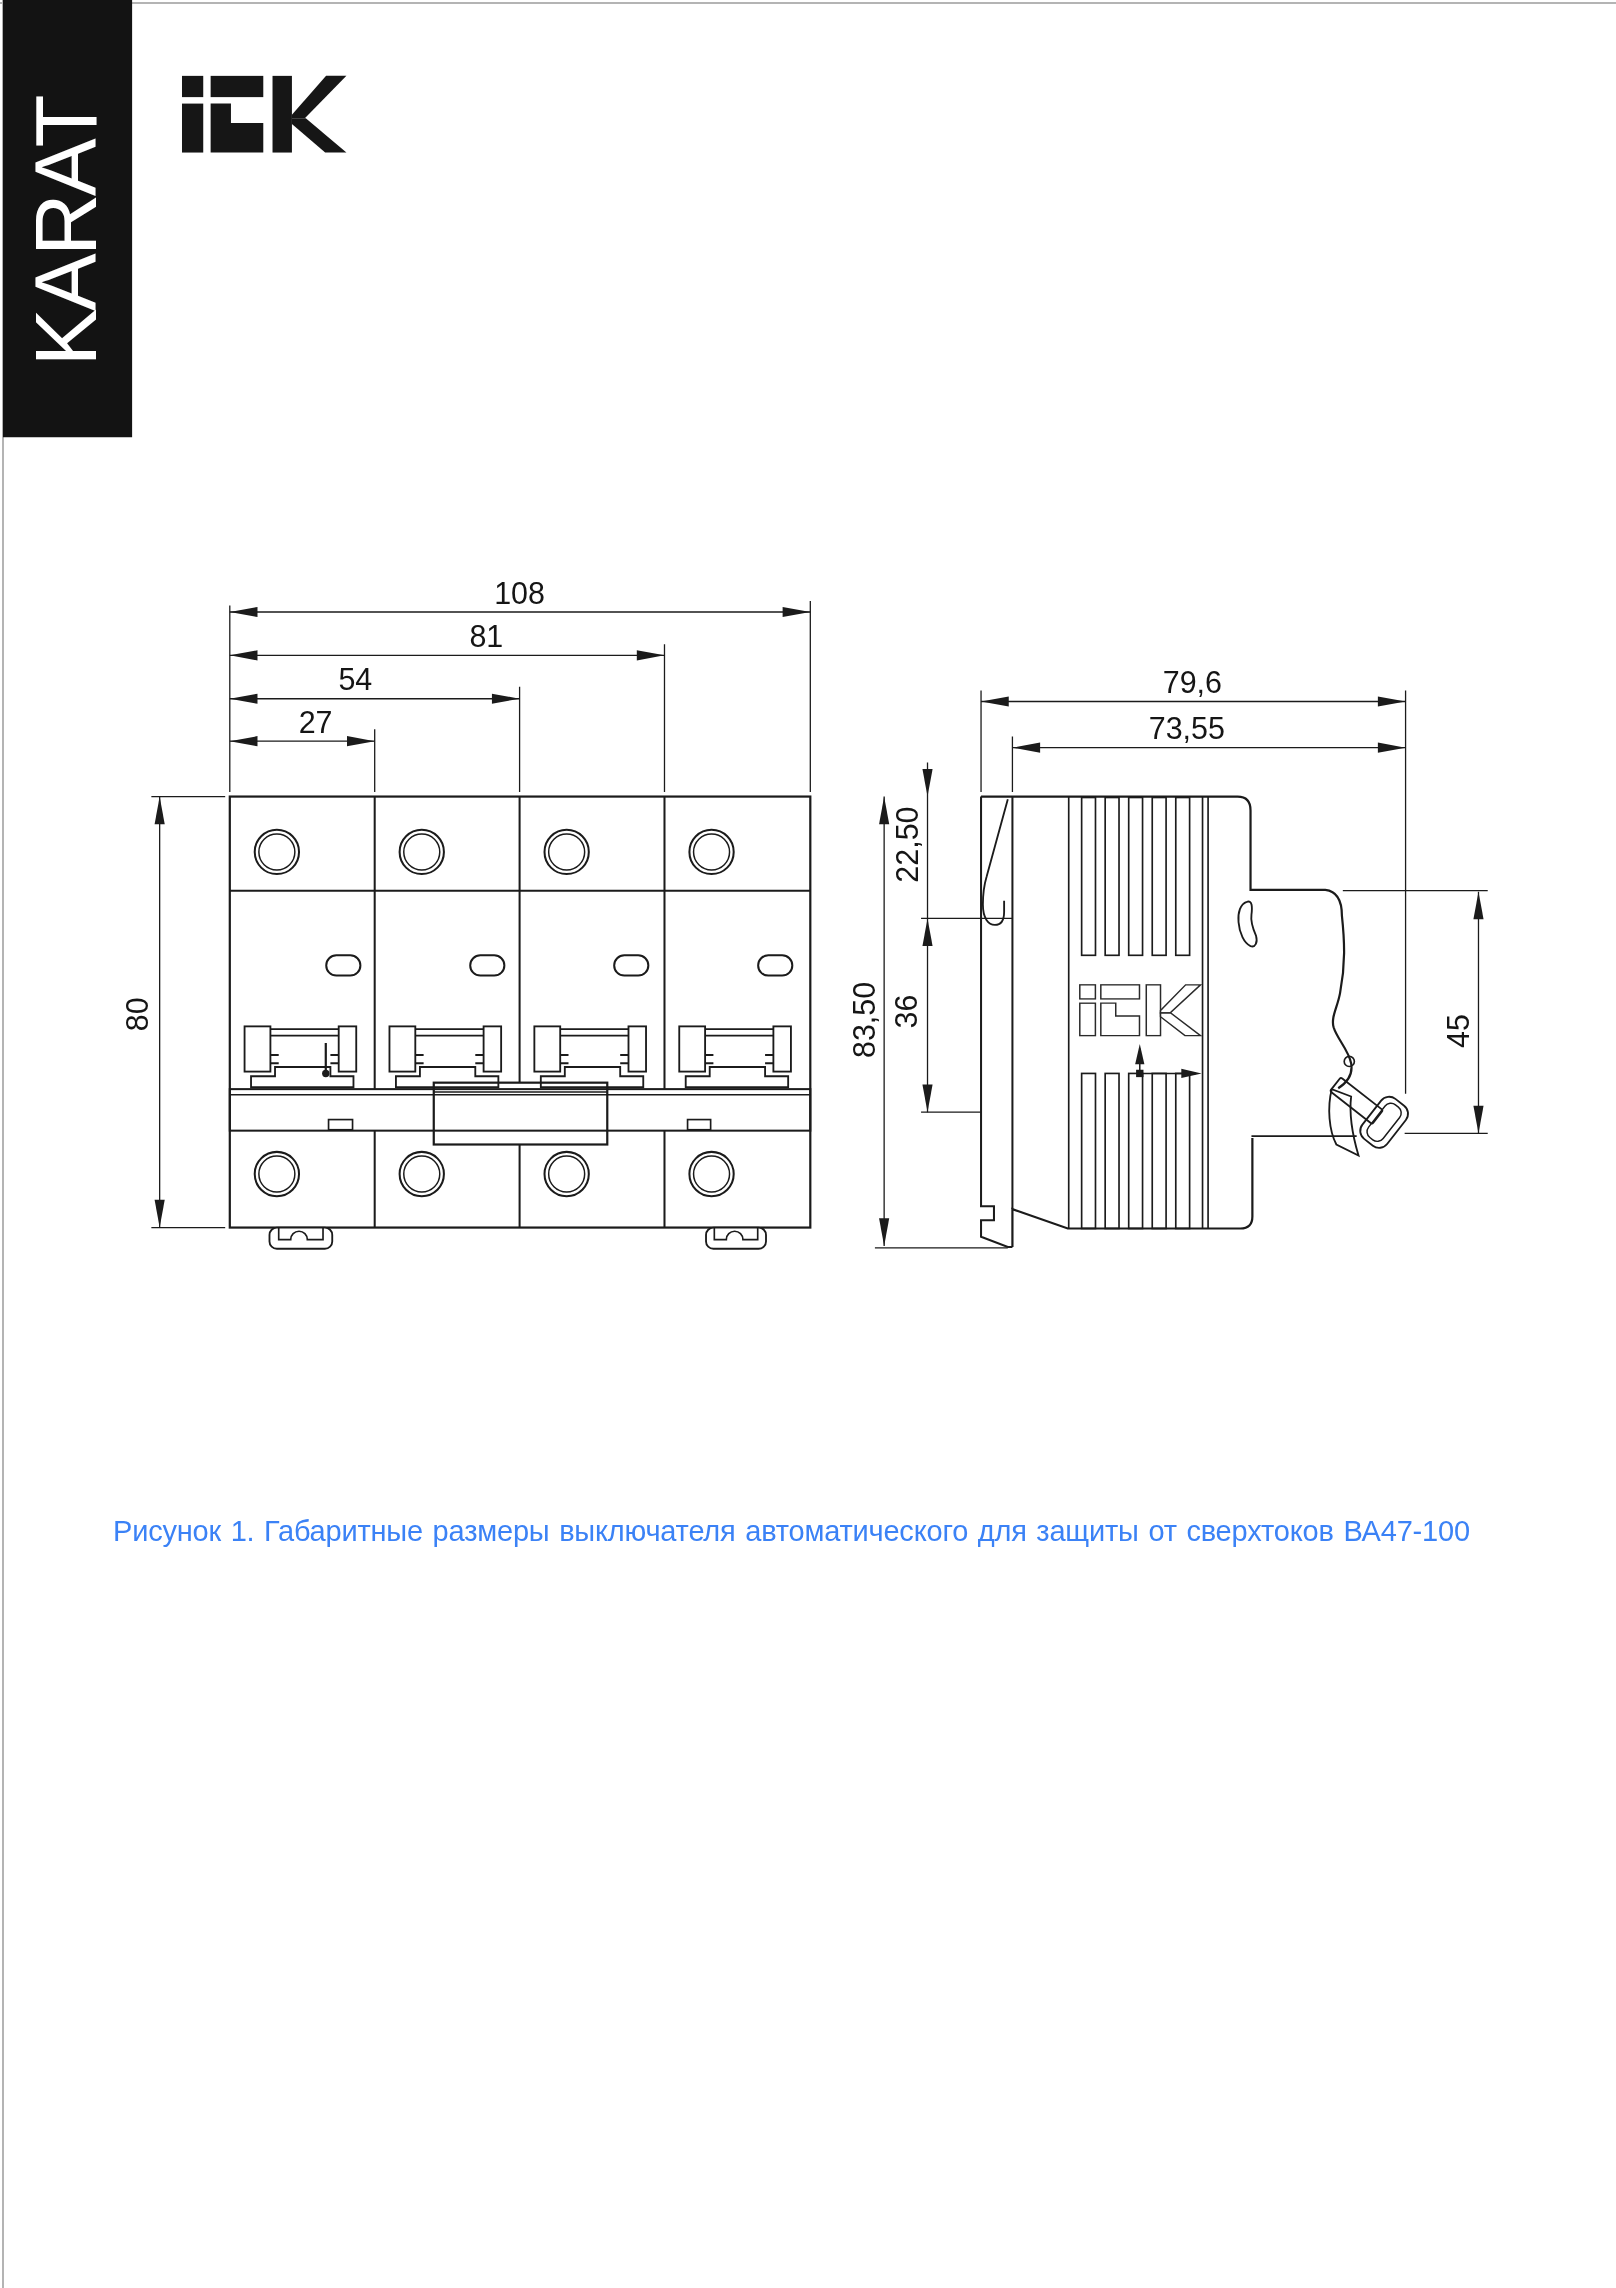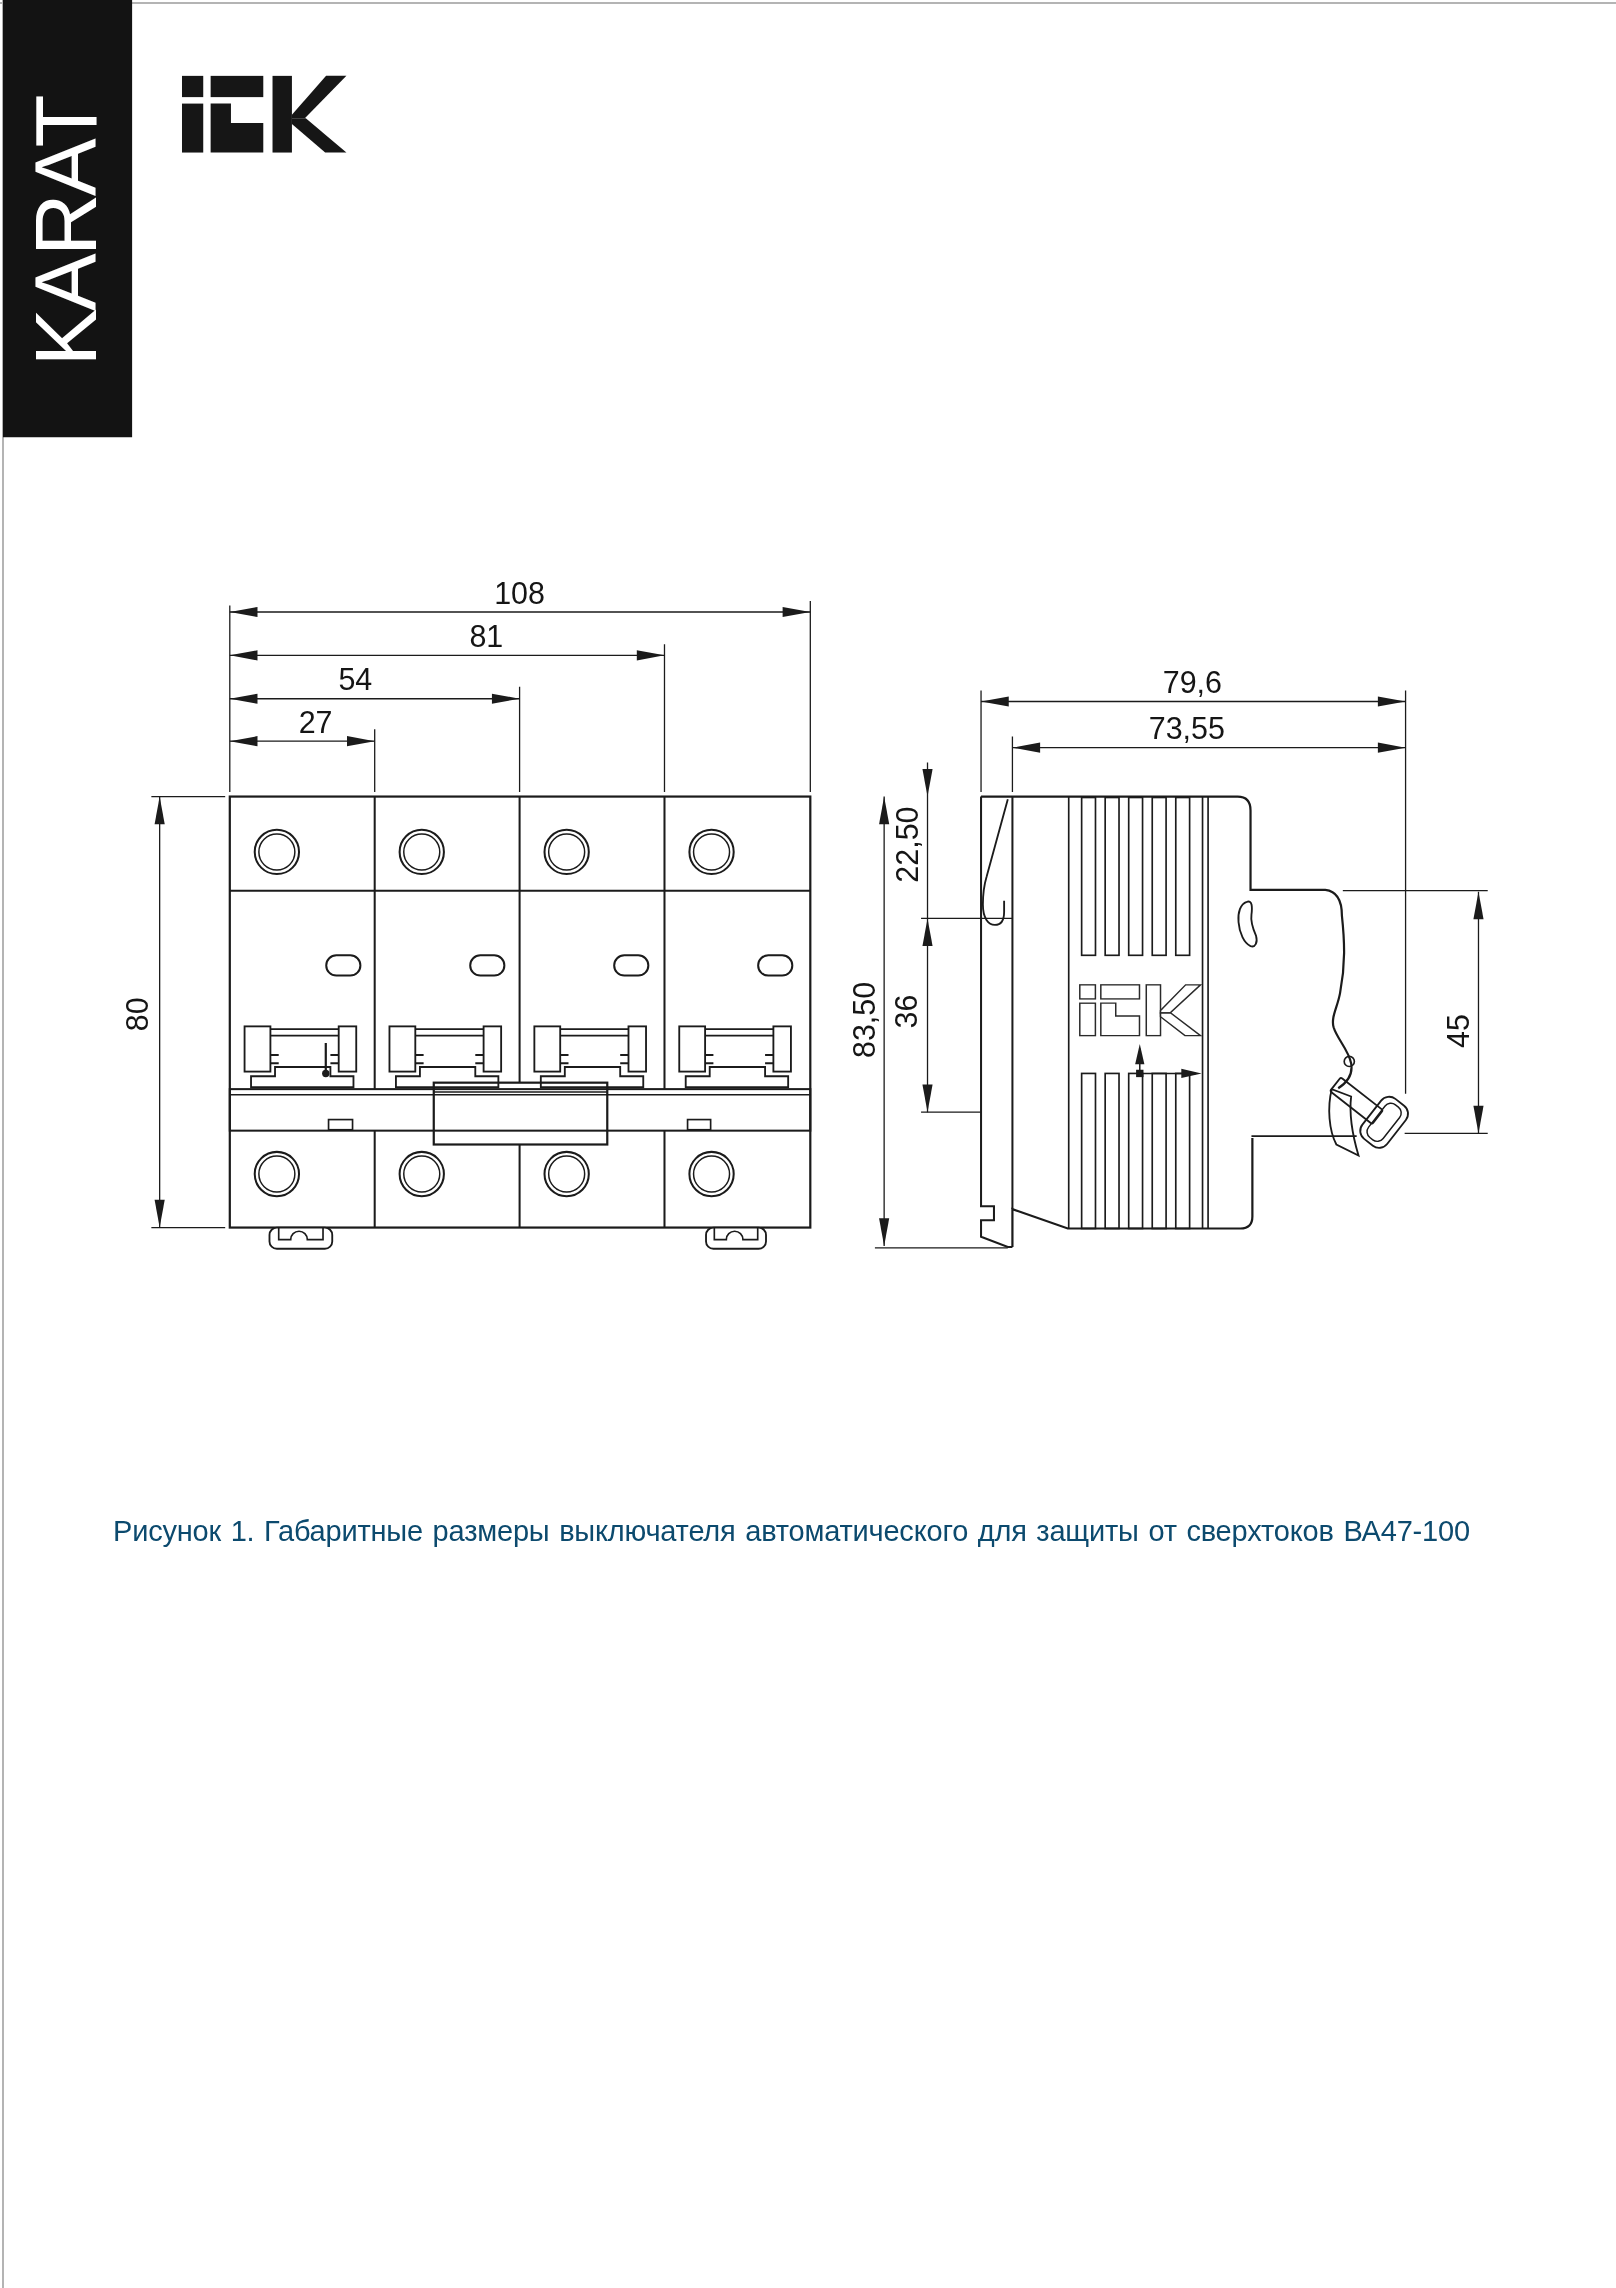--- a/index.html
+++ b/index.html
@@ -5,21 +5,21 @@
   html,body{margin:0;padding:0;background:#ffffff;}
   body{width:1616px;height:2289px;position:relative;font-family:"Liberation Sans",sans-serif;overflow:hidden;}
   .page{position:absolute;left:0;top:0;width:1616px;height:2289px;background:#fff;}
   .border-left{position:absolute;left:1.8px;top:0;width:1.8px;height:2289px;background:#b4b4b4;}
   .border-top{position:absolute;left:0;top:1.8px;width:1616px;height:1.8px;background:#b4b4b4;}
   svg{position:absolute;overflow:visible;}
   .banner-svg{left:0;top:0;}
   .logo-svg{left:0;top:0;}
   .front-svg{left:0;top:0;}
   .side-svg{left:0;top:0;}
-  .caption{position:absolute;left:113px;top:1515px;width:1366px;font-size:29px;color:#0c4a6e;
+  .caption{position:absolute;left:113px;top:1515px;width:1366px;font-size:29px;color:#3b82f6;
            letter-spacing:-0.2px;word-spacing:1.8px;white-space:nowrap;}
   .drawline{stroke:#1b1b1b;fill:none;}
   .dimtxt{font-size:33px;fill:#151515;}
 </style>
 </head>
 <body>
 
 <div class="page">
 
   <div class="border-left"></div>

